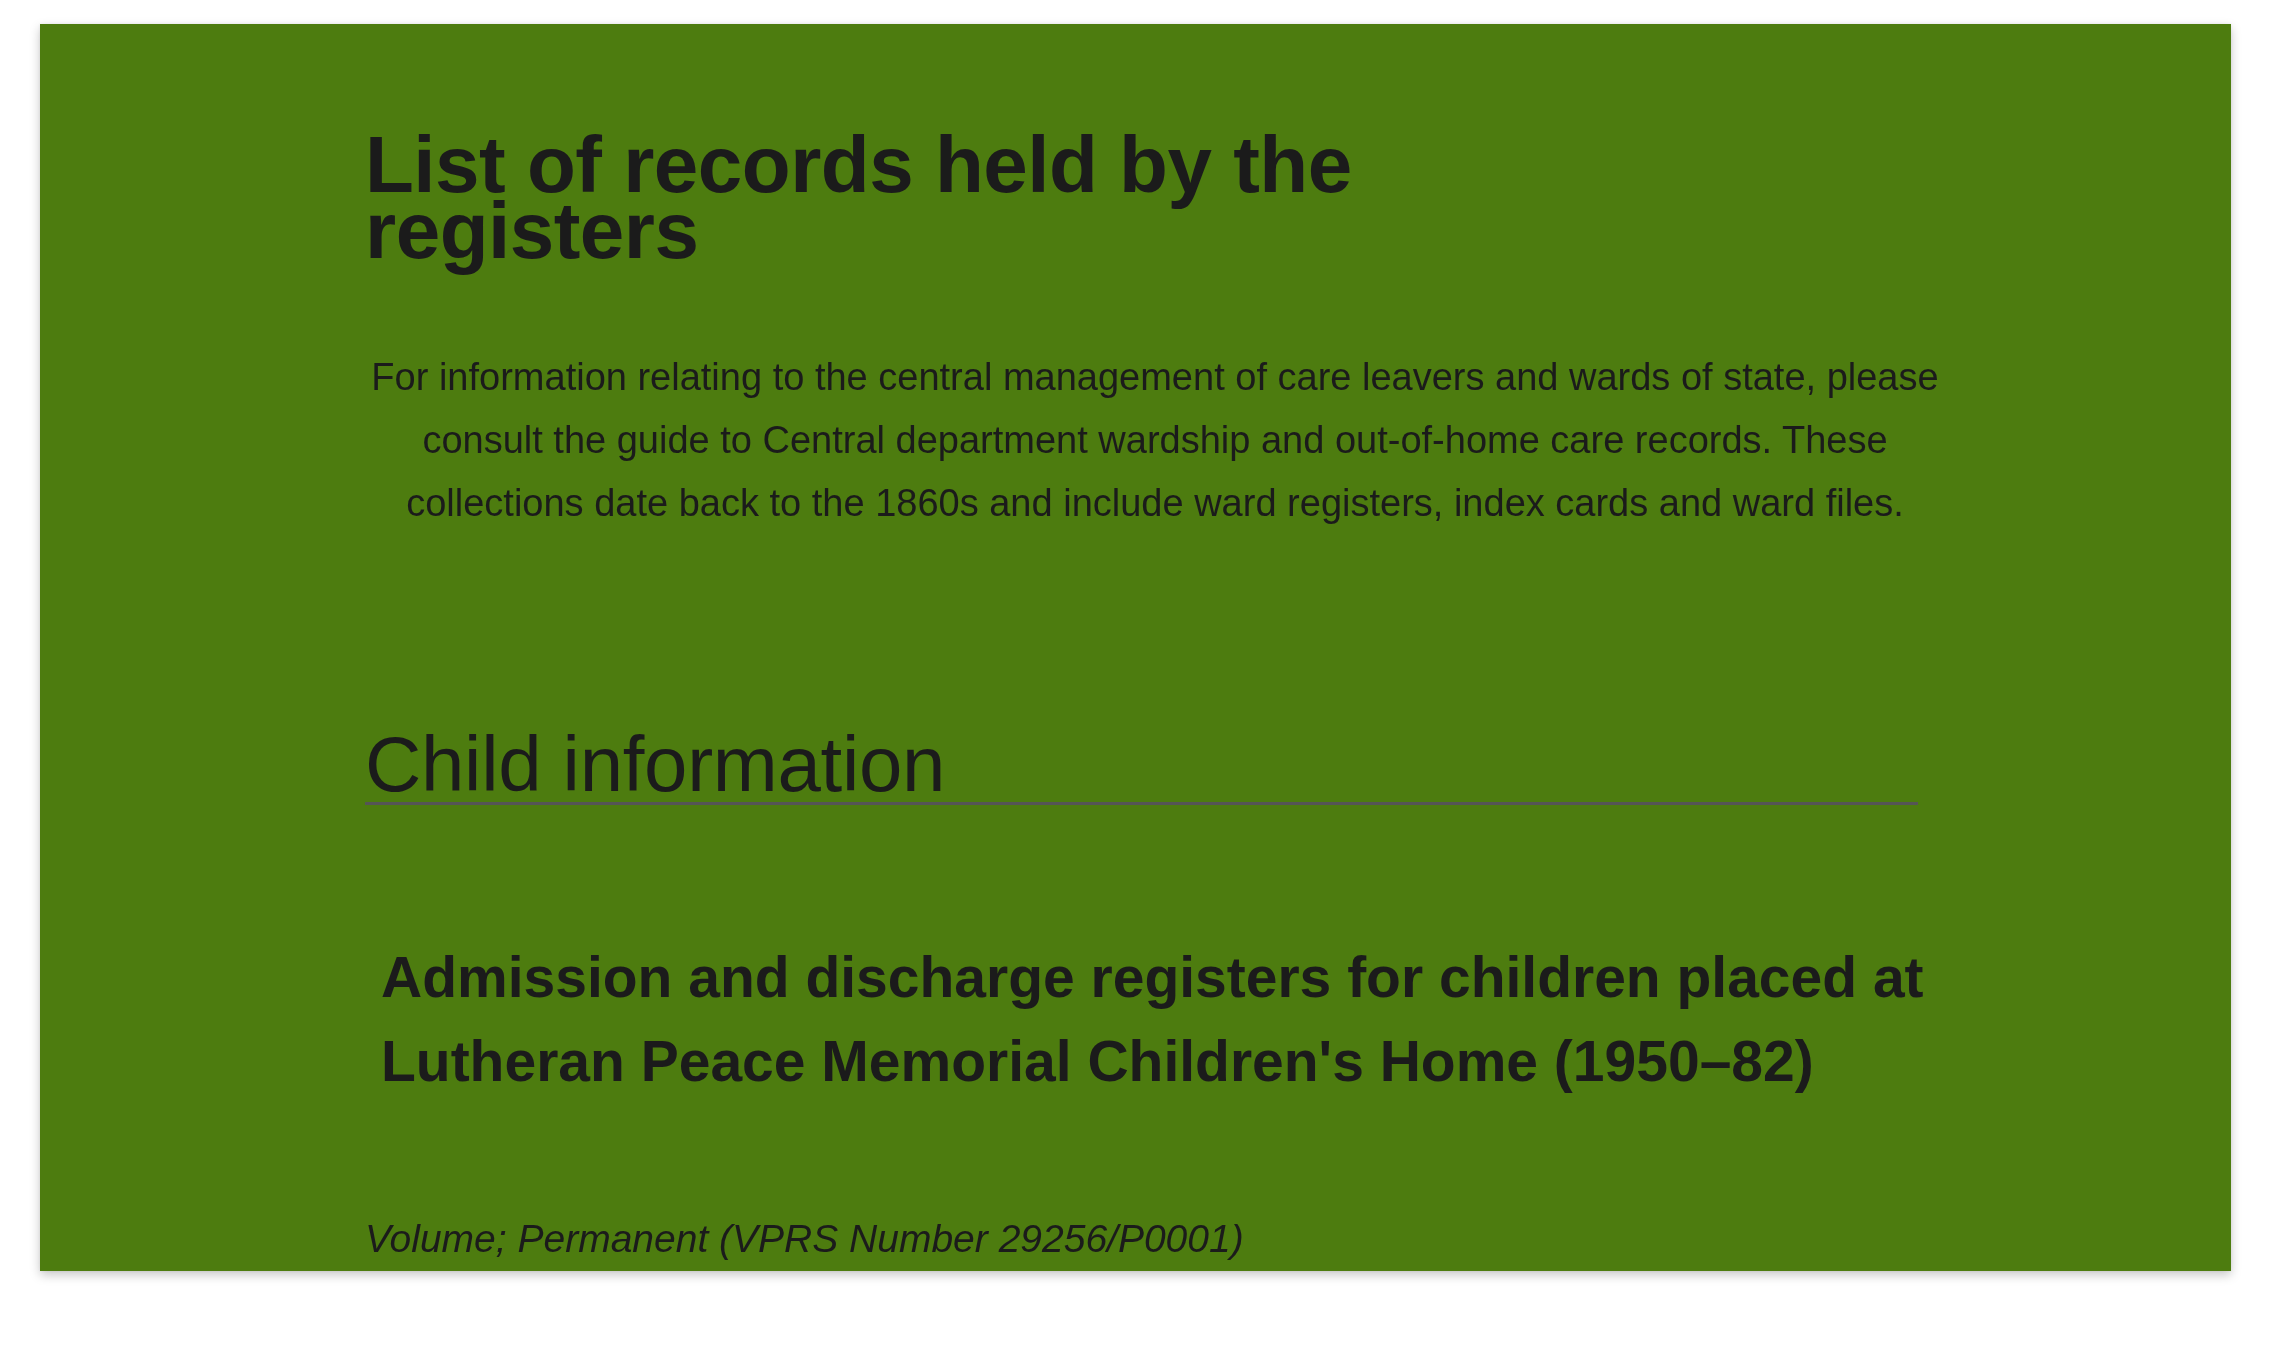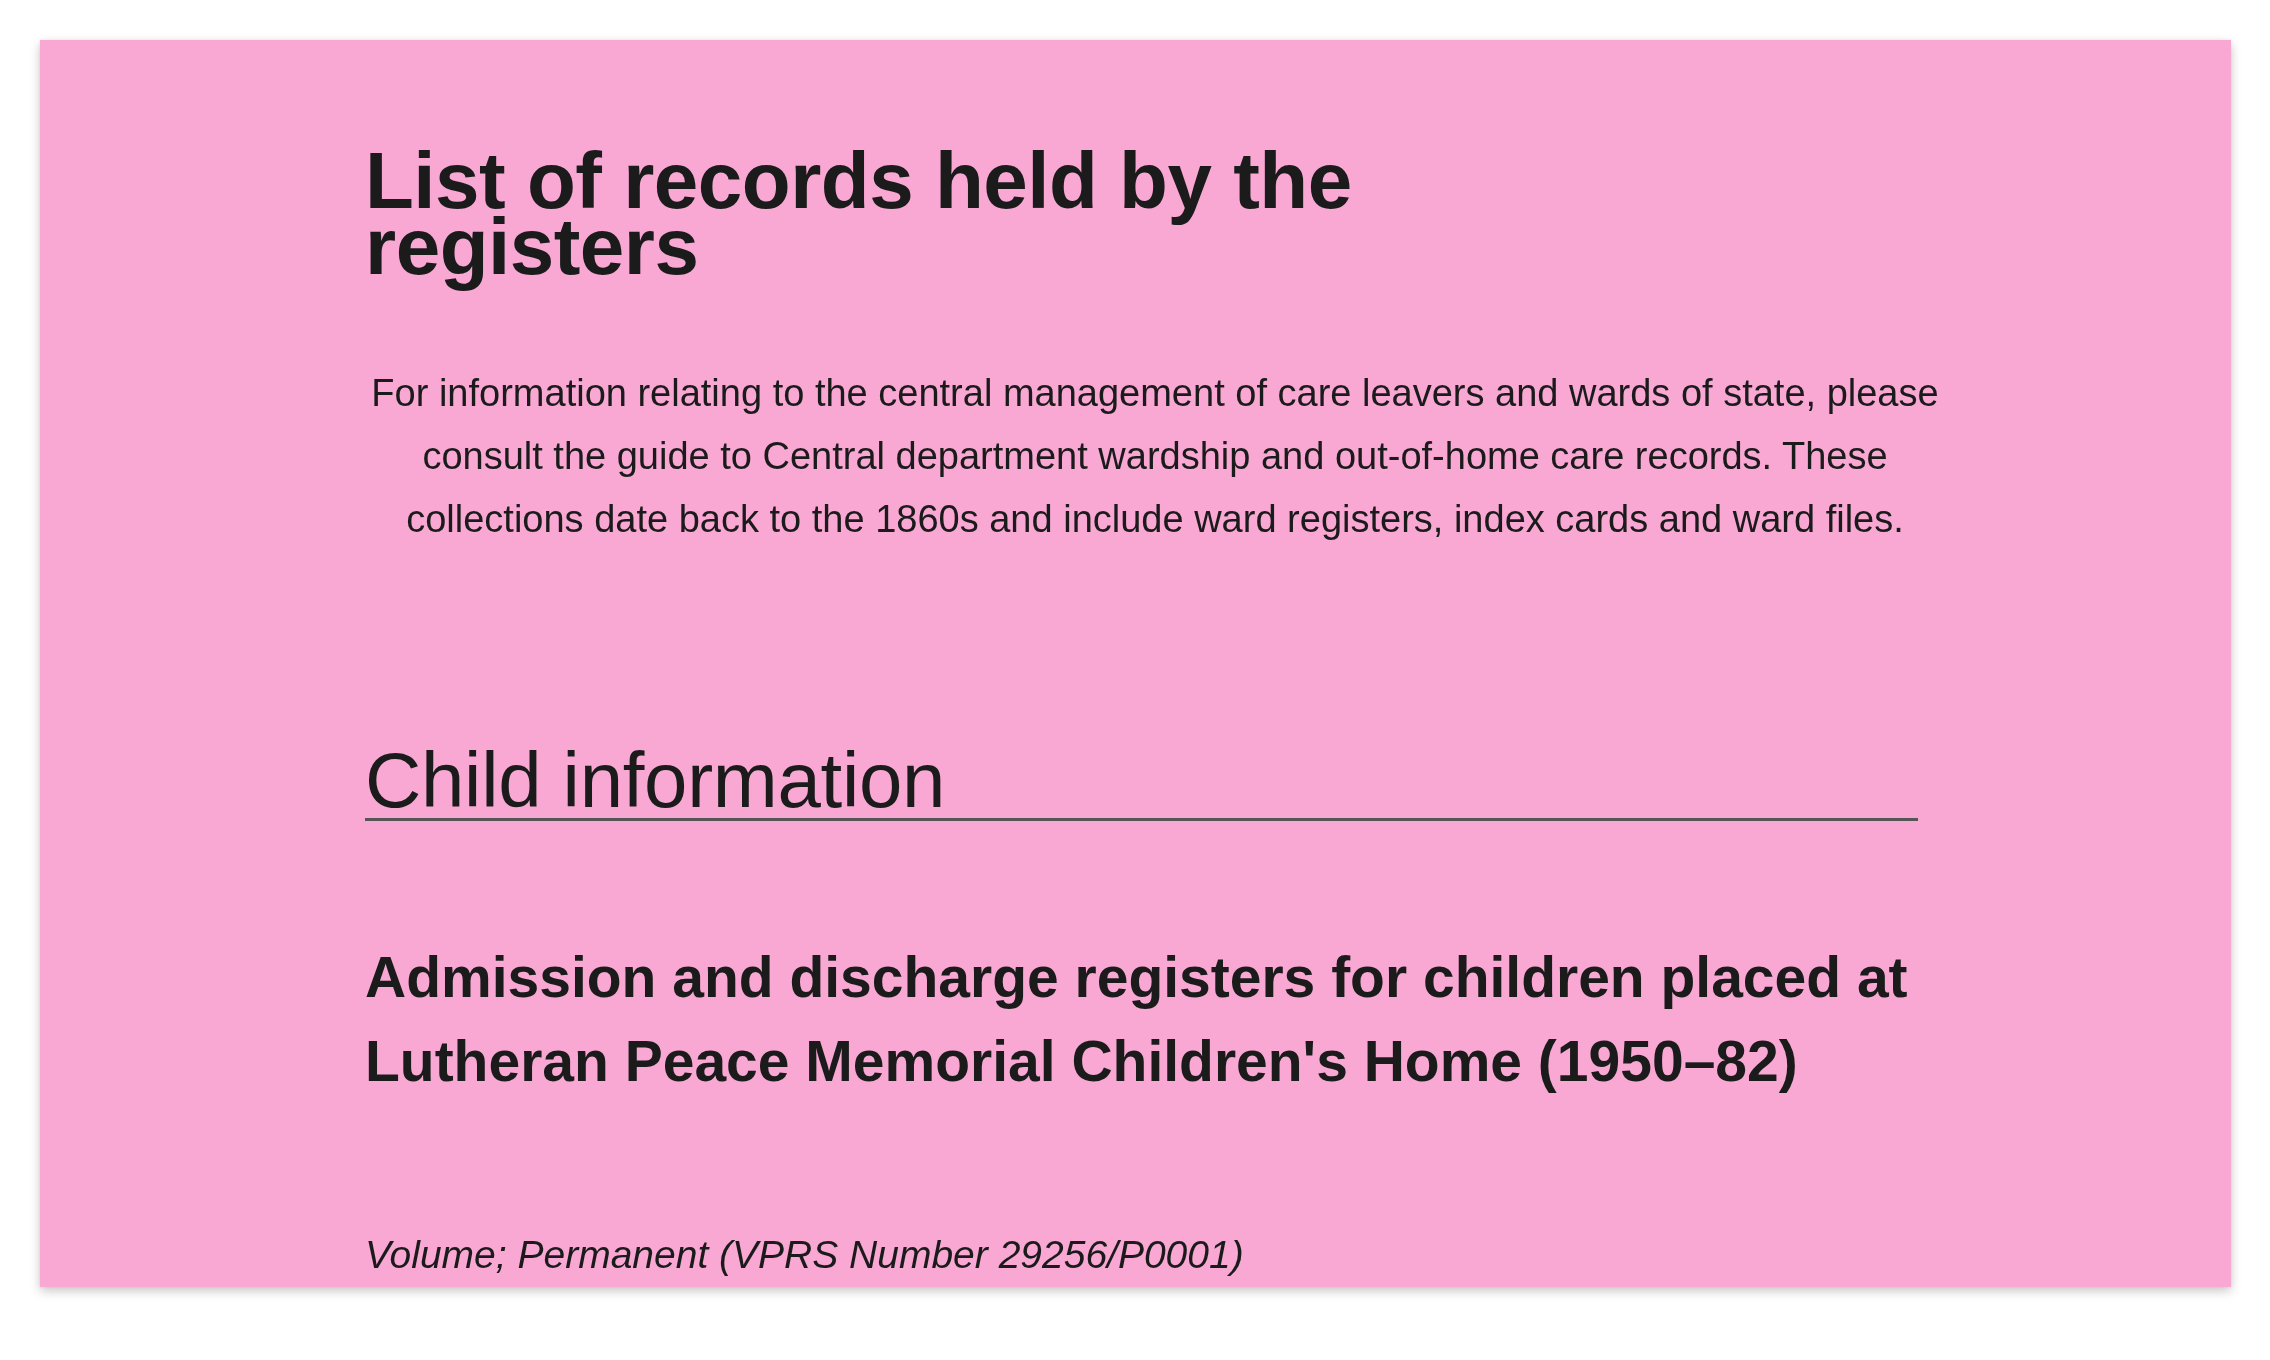--- a/index.html
+++ b/index.html
@@ -1,43 +1,43 @@
 <!DOCTYPE html>
 <html><head>
 <meta charset="utf-8">
 <style>
   html, body { margin:0; padding:0; }
   body {
     width:2270px; height:1360px; background:#ffffff; position:relative; overflow:hidden;
     font-family:"Liberation Sans", "DejaVu Sans", sans-serif; color:#1b1b1b;
   }
   .card {
-    position:absolute; left:40px; top:40px; width:2191px; height:1247px;
-    background:#f9a8d4;
+    position:absolute; left:40px; top:24px; width:2191px; height:1247px;
+    background:#4d7c0f;
     box-shadow: 0 4px 10px rgba(0,0,0,0.22), 0 0 3px rgba(0,0,0,0.06);
   }
   .content { position:absolute; left:325px; top:0; width:1555px; }
   h1 {
     margin:0; position:absolute; top:108px; left:0; width:1200px;
     font-size:80px; line-height:66px; font-weight:700; letter-spacing:-0.5px;
   }
   h1 span { display:block; line-height:66px; }
   .intro {
     position:absolute; top:322px; left:0; width:1580px;
     font-size:38px; line-height:63px; color:#1b1b1b; margin:0;text-align:center;
   }
   h2 {
     position:absolute; top:690px; left:0; margin:0;
     font-size:78px; line-height:100px; font-weight:400; letter-spacing:-0.3px;
   }
   .divider {
     position:absolute; top:778px; left:0; width:1553px; height:3px; background:#555555;
   }
   h3 {
-    position:absolute; top:895px; left:0; width:1600px; margin:0;
+    position:absolute; top:895px; left:0; width:1600px; margin:16px;
     font-size:57px; line-height:84px; font-weight:700;
   }
   .meta {
     position:absolute; top:1190px; left:0; margin:0;
     font-size:39px; line-height:50px; font-style:italic; color:#1b1b1b;
   }
 </style>
 </head>
 <body>
 

